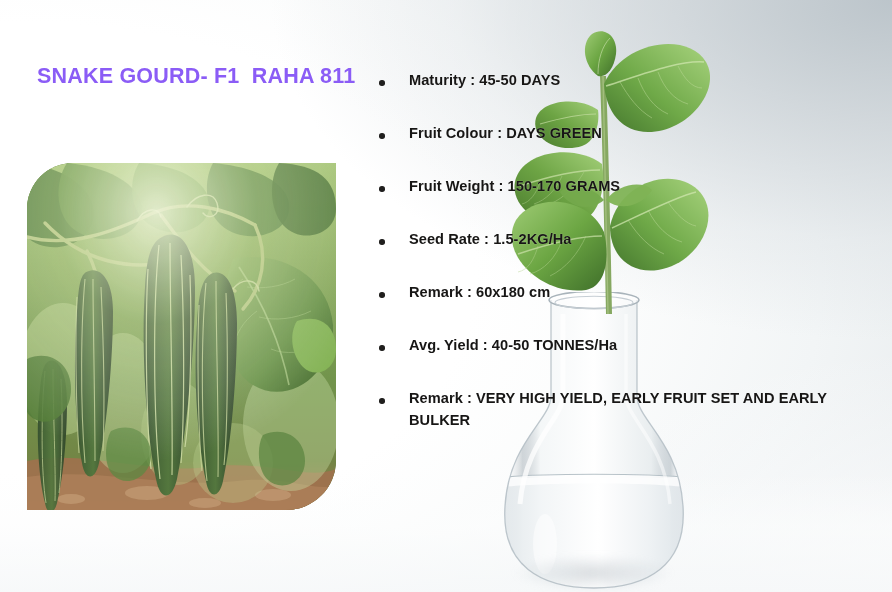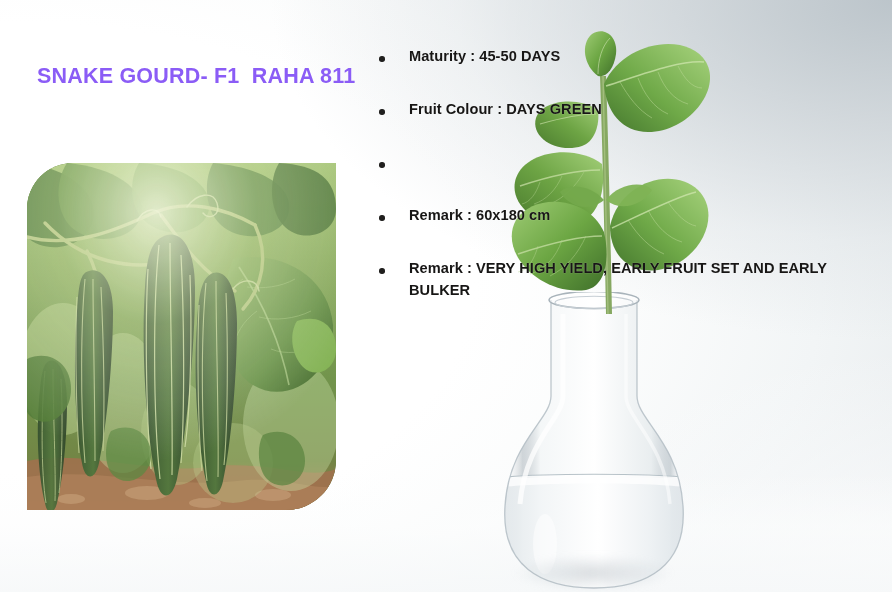--- a/index.html
+++ b/index.html
@@ -76,21 +76,21 @@
     width:309px; height:347px;
     border-radius:46px 0 50px 0;
     overflow:hidden;
     background:#4e7030;
   }
   .photo svg { display:block; width:100%; height:100%; }
 
   
   .bullets {
     position:absolute;
-    left:377px; top:45px;
+    left:377px; top:69px;
     width:500px;
   }
   .bullet-row {
     position:relative;
     min-height:53px;
     padding-left:32px;
   }
   .bullet-dot {
     position:absolute;
     left:2px; top:11px;
@@ -372,30 +372,39 @@
     <div class="bullet-row">
       <span class="bullet-dot"></span>
       <span class="bullet-text">Maturity : 45-50 DAYS</span>
     </div>
 
     <div class="bullet-row">
       <span class="bullet-dot"></span>
       <span class="bullet-text">Fruit Colour : DAYS GREEN</span>
     </div>
 
-
-    <div class="bullet-row">
-      <span class="bullet-dot"></span>
+    <div class="bullet-row">
+      <span class="bullet-dot"></span>
+      <span class="bullet-text">Fruit Weight : 150-170 GRAMS</span>
+    </div>
+
+    <div class="bullet-row">
+      <span class="bullet-dot"></span>
+      <span class="bullet-text">Seed Rate : 1.5-2KG/Ha</span>
     </div>
 
     <div class="bullet-row">
       <span class="bullet-dot"></span>
       <span class="bullet-text">Remark : 60x180 cm</span>
     </div>
 
+    <div class="bullet-row">
+      <span class="bullet-dot"></span>
+      <span class="bullet-text">Avg. Yield : 40-50 TONNES/Ha</span>
+    </div>
 
     <div class="bullet-row">
       <span class="bullet-dot"></span>
       <span class="bullet-text">Remark : VERY HIGH YIELD, EARLY FRUIT SET AND EARLY
 BULKER</span>
     </div>
 
   </div>
 
 </div>

